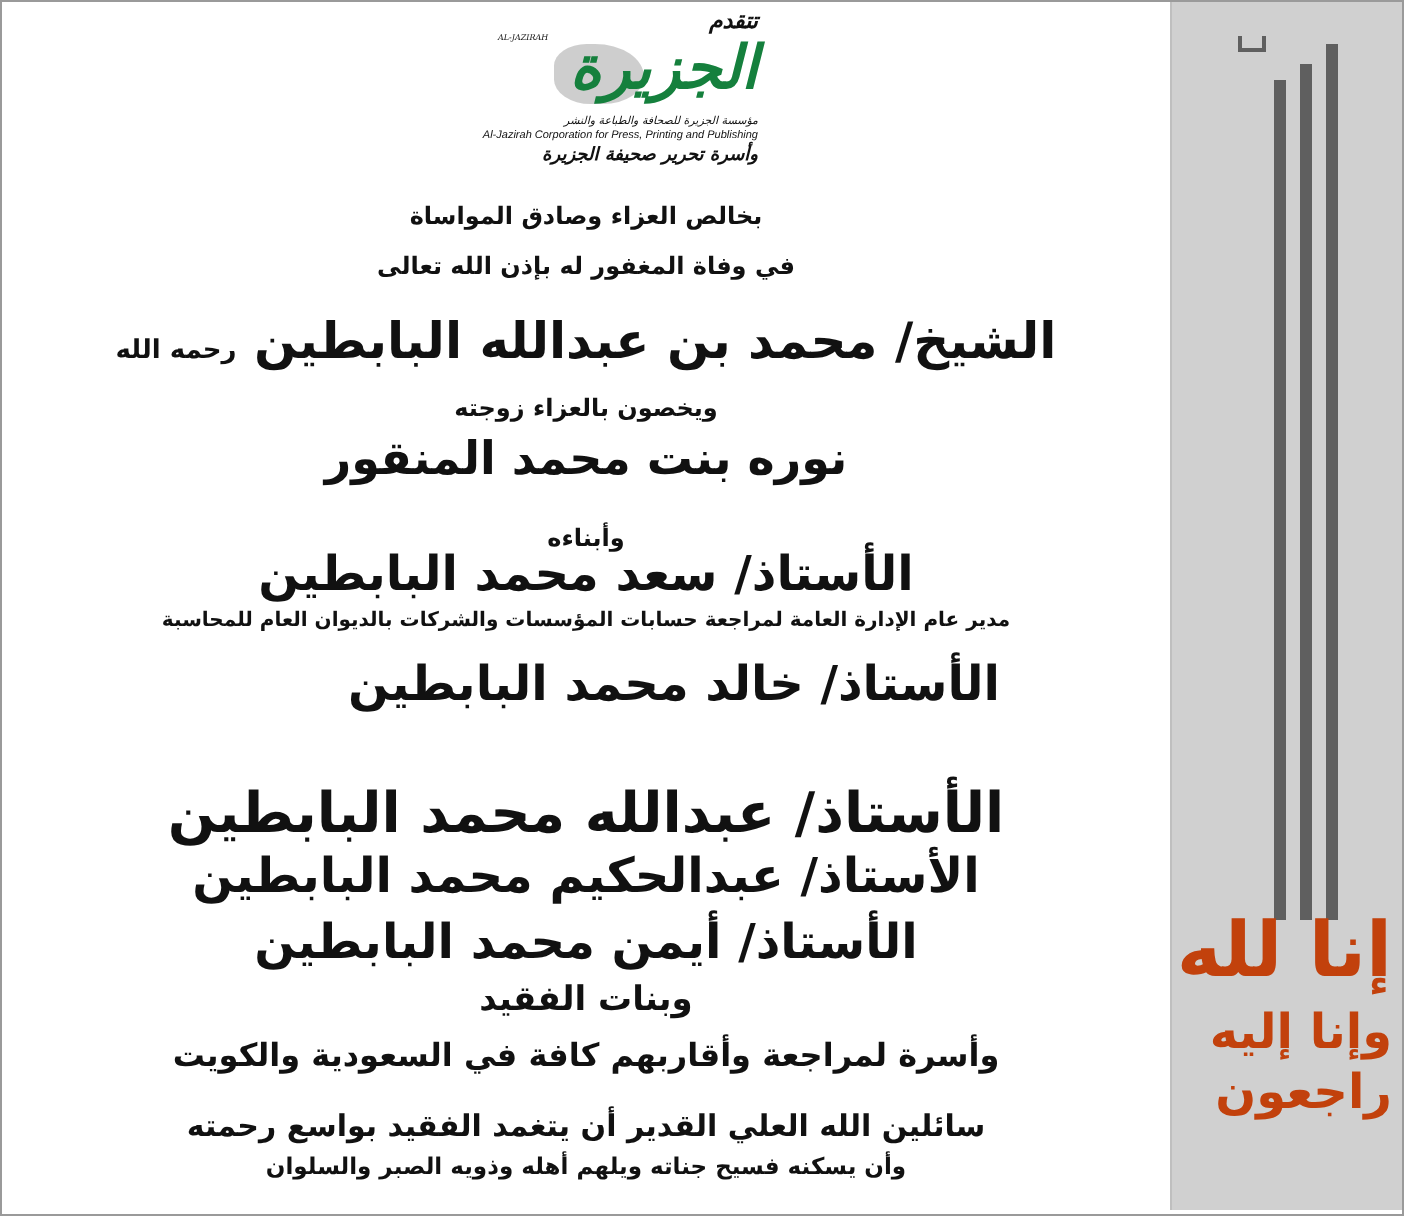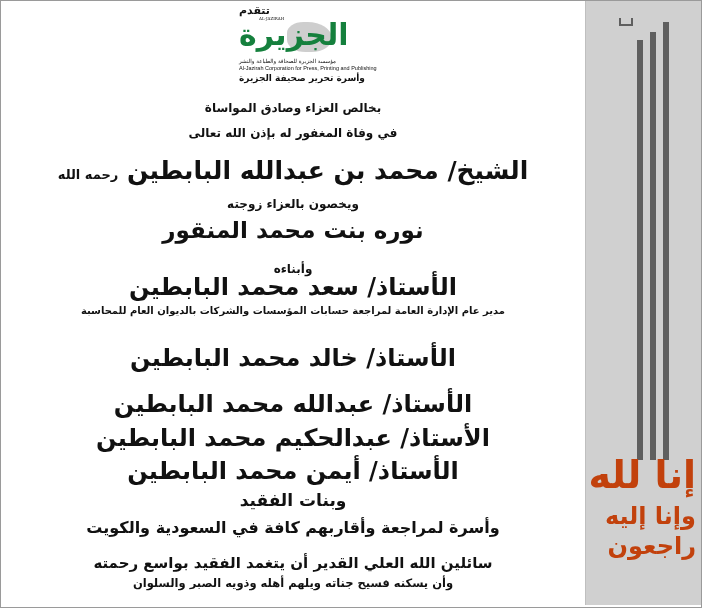--- a/index.html
+++ b/index.html
@@ -3,21 +3,21 @@
 <meta charset="utf-8">
 <style>
   html, body { margin: 0; padding: 0; background: #ffffff; }
   body { width: 702px; height: 608px; position: relative; overflow: hidden;
          font-family: "DejaVu Sans", sans-serif; color: #111; }
   .frame { position: absolute; left: 0; top: 0; width: 700px; height: 606px;
            border: 1px solid #9a9a9a; border-width: 1px 1px 1px 1px; }
   .main { position: absolute; left: 2px; top: 0; width: 582px; height: 604px;
           direction: rtl; text-align: center; }
   .line { position: absolute; left: 0; width: 582px; white-space: nowrap; font-weight: bold; }
-  .logo-wrap { position: absolute; left: 237px; top: 2px; width: 150px; height: 90px; text-align: left; }
+  .logo-wrap { position: absolute; left: 227px; top: 2px; width: 150px; height: 90px; text-align: right; font-style: italic; }
   .present { font-size: 11px; font-weight: bold; position: absolute; top: 2px; left: 0; width: 150px; }
   .logo-name { font-size: 30px; font-weight: bold; position: absolute; left: 0; top: 15px; width: 150px;
                color: #15803d; letter-spacing: -1px; }
   .logo-en-small { position: absolute; top: 14px; left: 20px; font-size: 4px; font-family: "DejaVu Serif", serif; direction: ltr; }
   .logo-sub1 { position: absolute; top: 56px; left: 0; width: 150px; font-size: 5.5px; font-weight: normal; }
   .logo-sub2 { position: absolute; top: 63px; left: 0; width: 150px; font-size: 5.5px; direction: ltr; font-family: "Liberation Sans", sans-serif; }
   .logo-sub3 { position: absolute; top: 71px; left: 0; width: 150px; font-size: 9px; font-weight: bold; }
   .map-shape { position: absolute; left: 48px; top: 20px; width: 45px; height: 30px;
                background: #bdbdbd; border-radius: 40% 60% 50% 45%; opacity: 0.75; }
   .panel { position: absolute; left: 585px; top: 1px; width: 115px; height: 604px; background: #d0d0d0;
@@ -54,23 +54,23 @@
   </div>
 
   <div class="line" style="top:197px;font-size:12px;">ويخصون بالعزاء زوجته</div>
   <div class="line" style="top:217px;font-size:23px;letter-spacing:3px;">نوره بنت محمد المنقور</div>
 
   <div class="line" style="top:262px;font-size:12px;">وأبناءه</div>
 
   <div class="line" style="top:273px;font-size:24px;letter-spacing:2px;">الأستاذ/ سعد محمد البابطين</div>
   <div class="line" style="top:305px;font-size:10px;">مدير عام الإدارة العامة لمراجعة حسابات المؤسسات والشركات بالديوان العام للمحاسبة</div>
 
-  <div class="line" style="top:344px;font-size:24px;letter-spacing:2px;">الأستاذ/ خالد محمد البابطين</div>
+  <div class="line" style="top:328px;font-size:24px;letter-spacing:2px;margin-left:44px;">الأستاذ/ خالد محمد البابطين</div>
 
-  <div class="line" style="top:390px;font-size:24px;letter-spacing:1px;">الأستاذ/ عبدالله محمد البابطين</div>
+  <div class="line" style="top:390px;font-size:28px;letter-spacing:1px;">الأستاذ/ عبدالله محمد البابطين</div>
   <div class="line" style="top:424px;font-size:24px;">الأستاذ/ عبدالحكيم محمد البابطين</div>
   <div class="line" style="top:457px;font-size:24px;letter-spacing:1px;">الأستاذ/ أيمن محمد البابطين</div>
 
   <div class="line" style="top:490px;font-size:17px;">وبنات الفقيد</div>
   <div class="line" style="top:518px;font-size:16px;">وأسرة لمراجعة وأقاربهم كافة في السعودية والكويت</div>
   <div class="line" style="top:554px;font-size:15px;">سائلين الله العلي القدير أن يتغمد الفقيد بواسع رحمته</div>
   <div class="line" style="top:576px;font-size:11.5px;">وأن يسكنه فسيح جناته ويلهم أهله وذويه الصبر والسلوان</div>
 </div>
 
 <div class="panel"></div>

